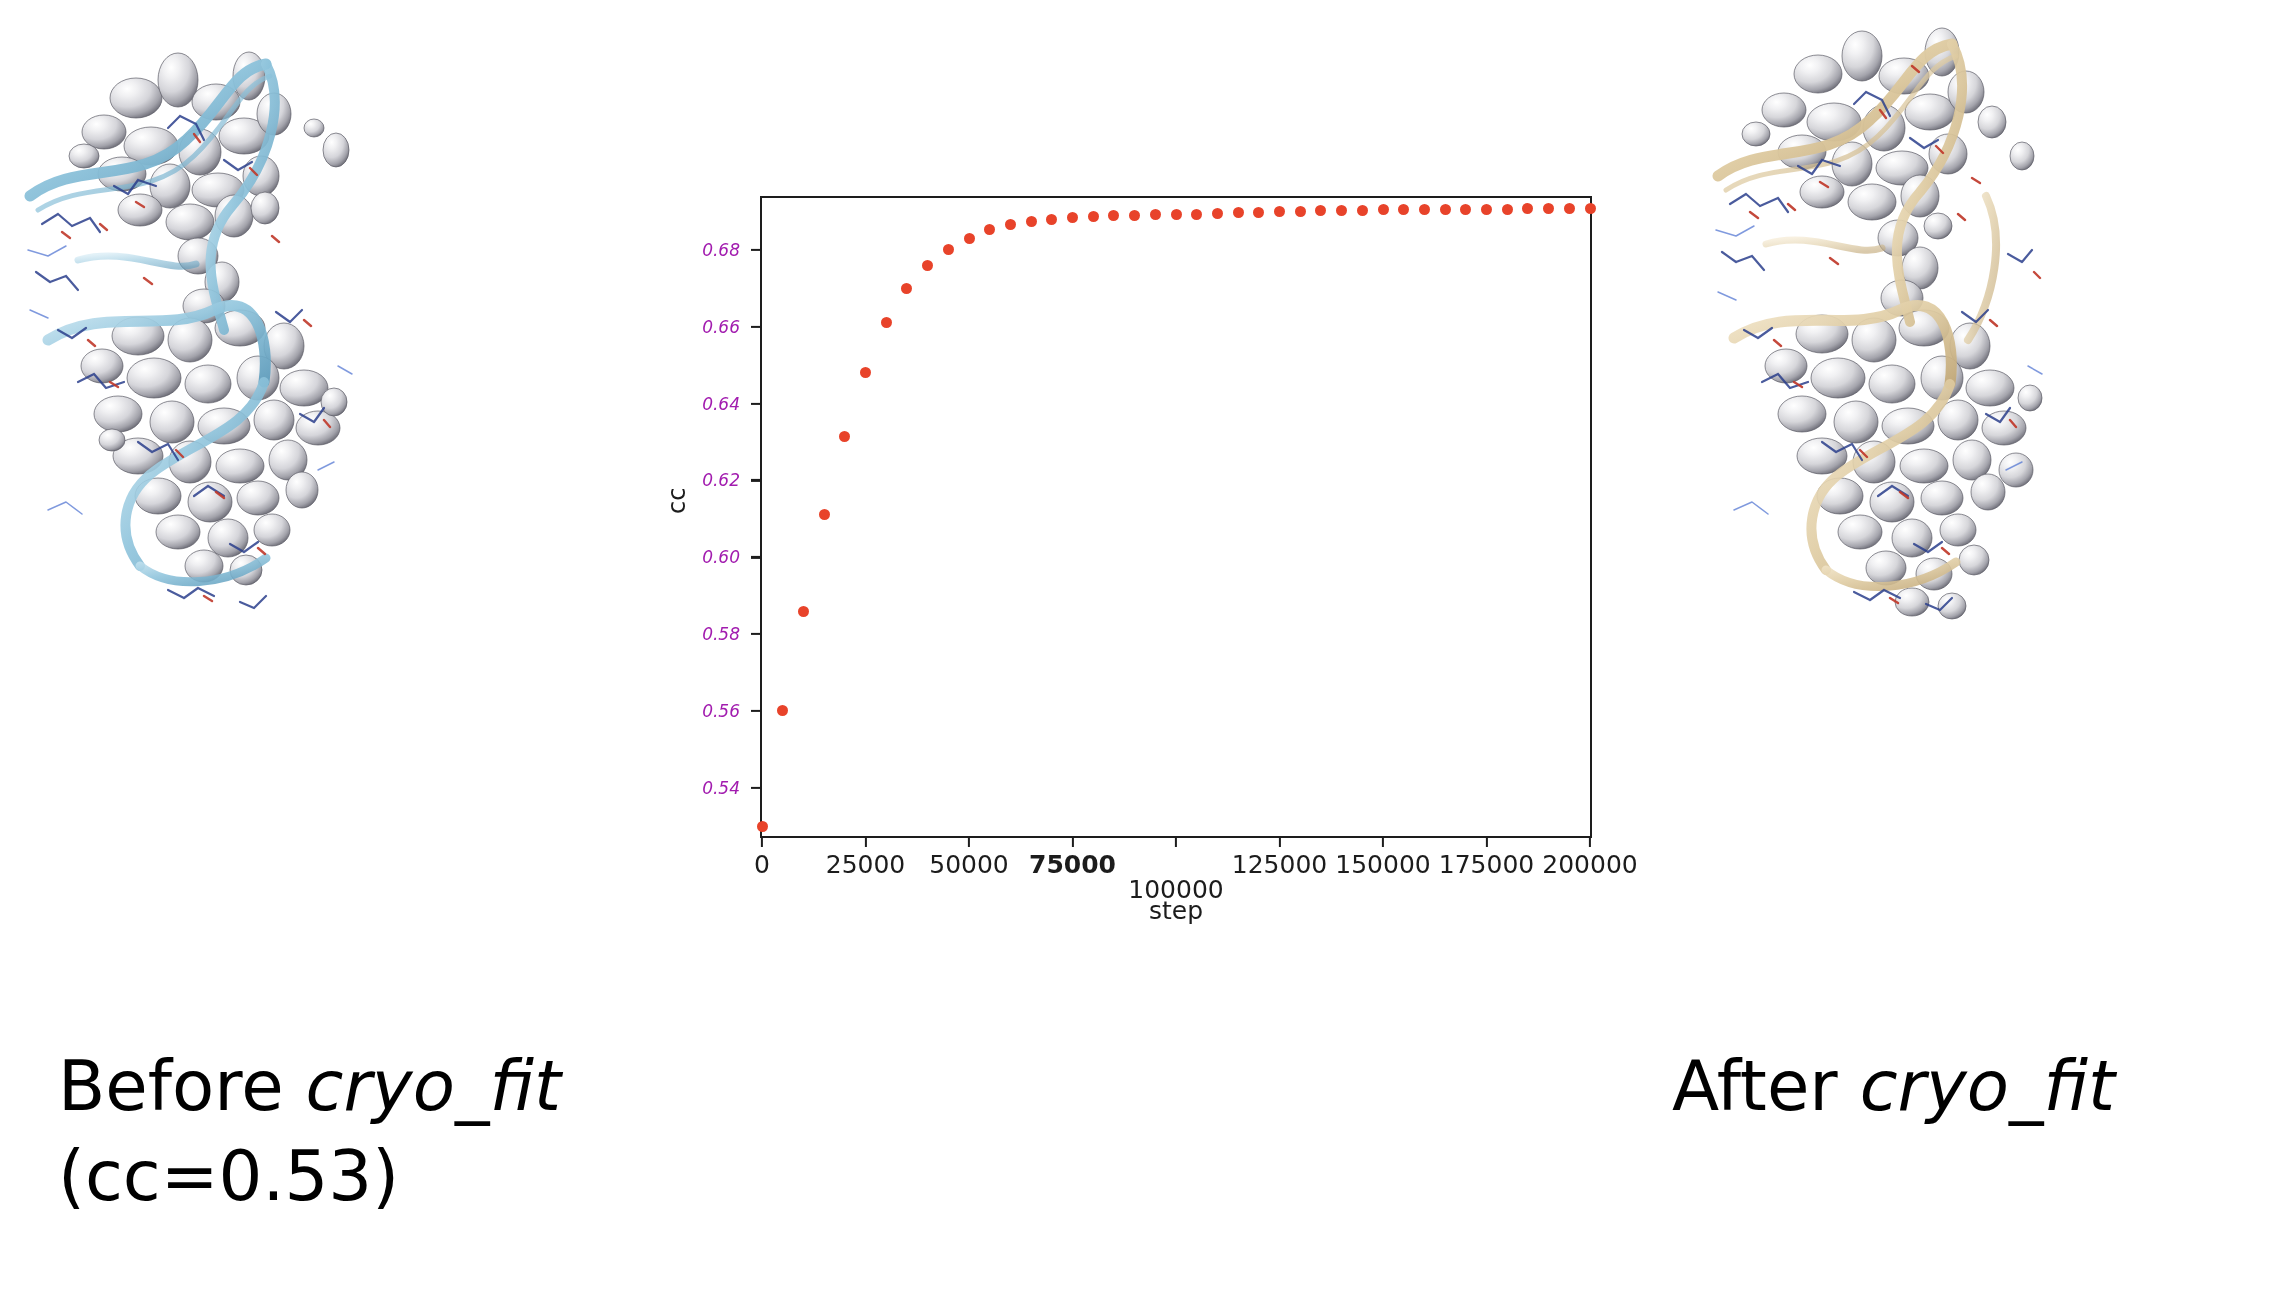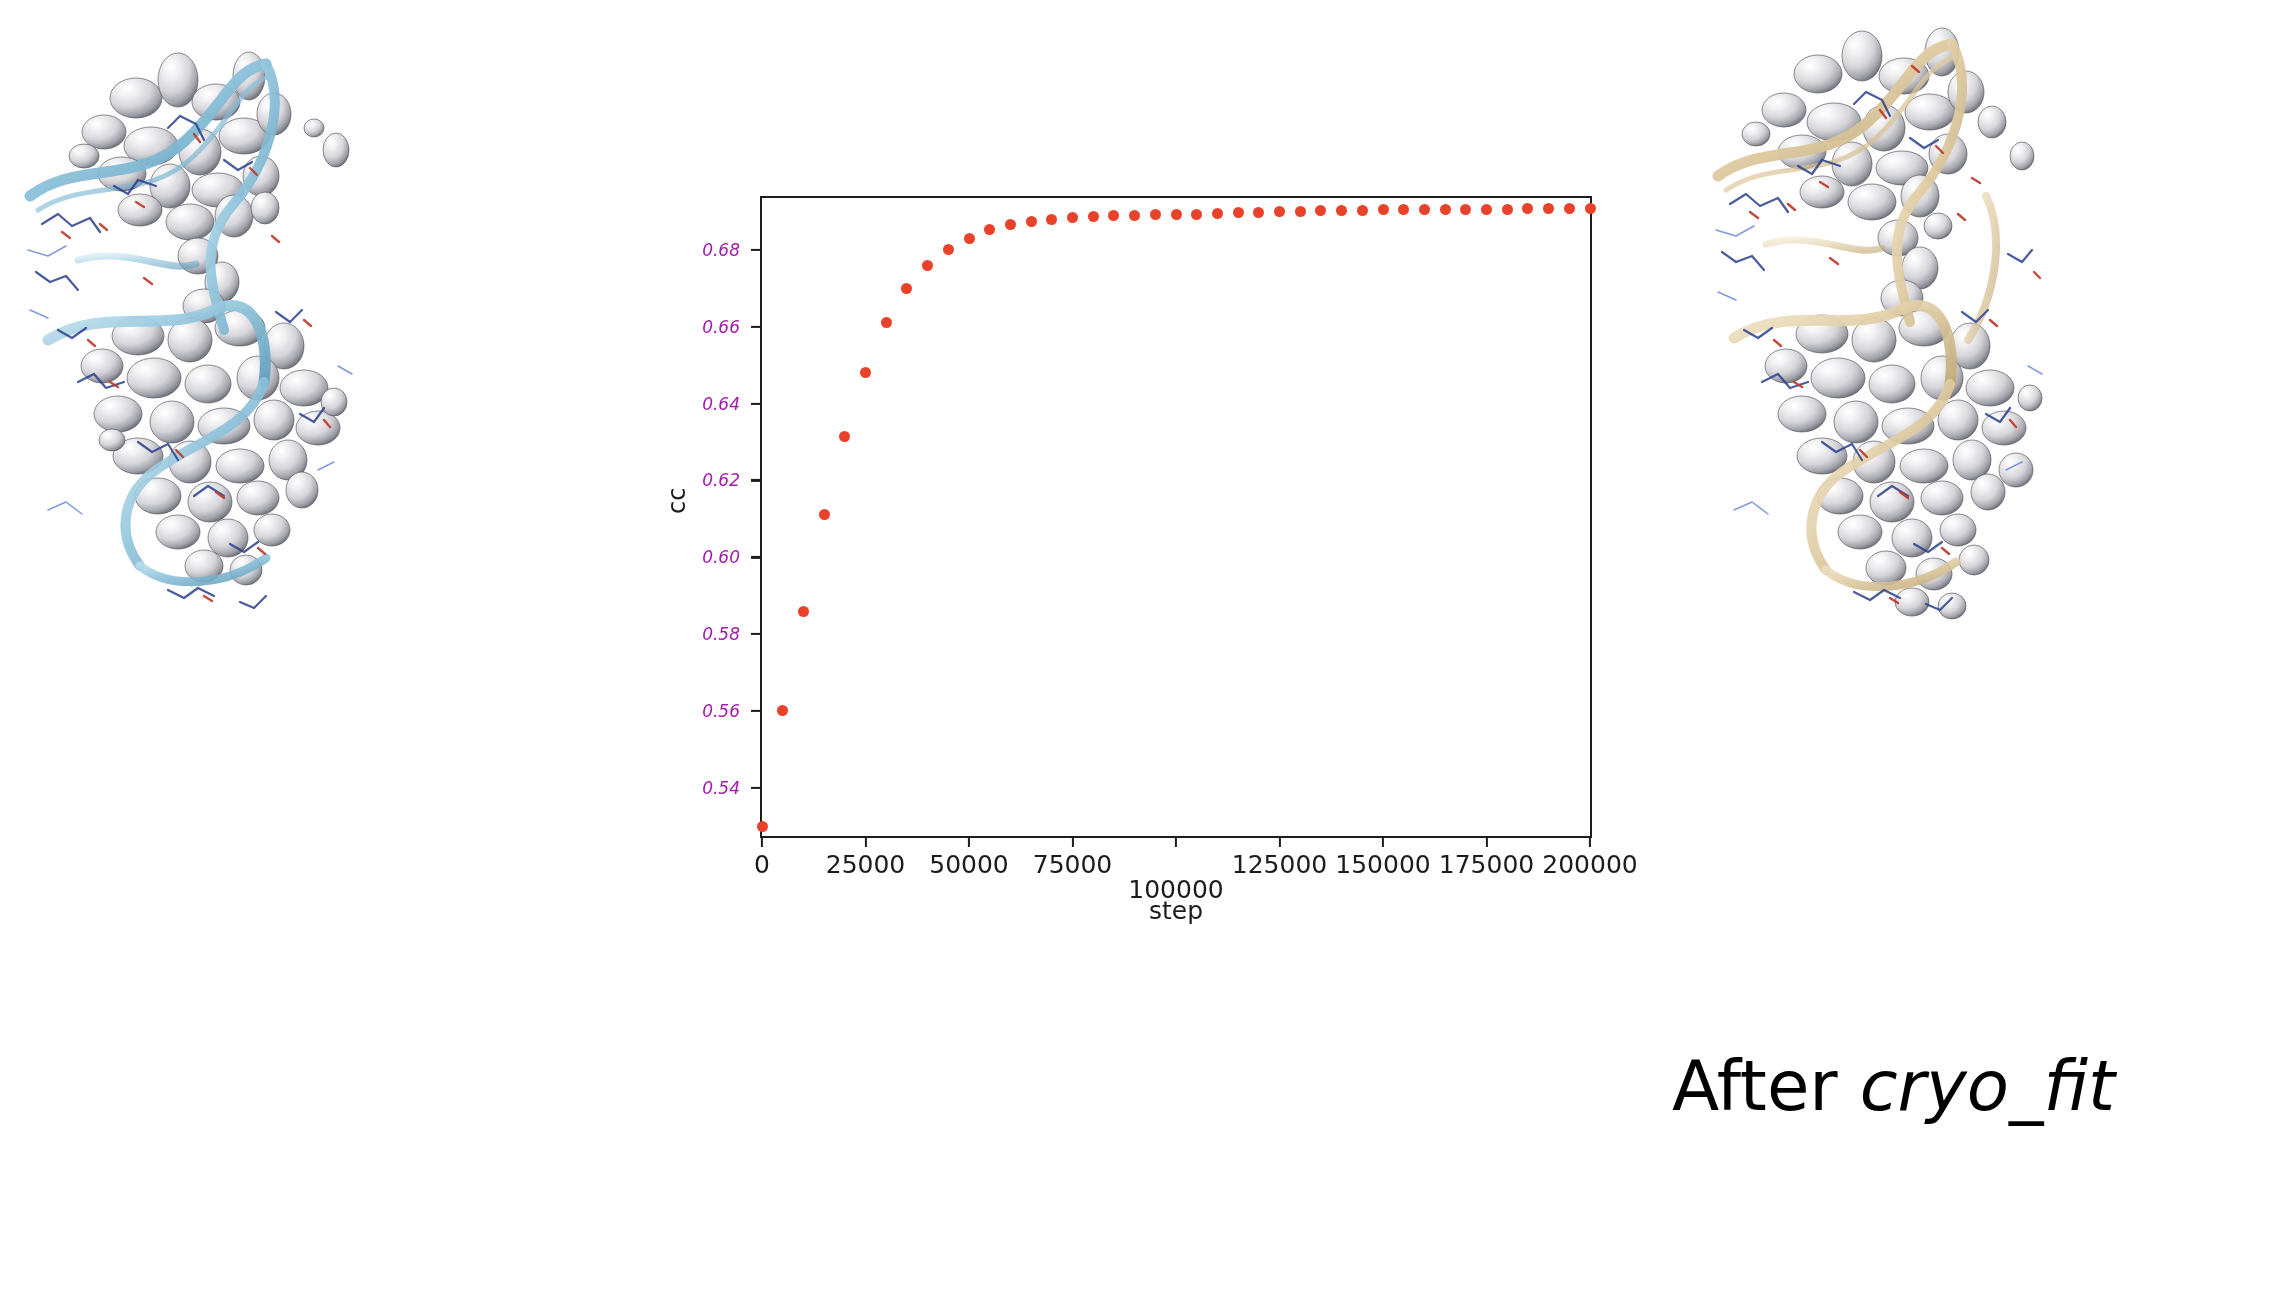--- a/index.html
+++ b/index.html
@@ -417,21 +417,21 @@
           <div class="ytick-label" style="top: 51.8855px; right: 850px;">0.68</div>
         </div>
       <div id="x-ticks">
           <div class="xtick-mark" style="left: 0px; top: 638px;"></div>
           <div class="xtick-label" style="left: 0px; top: 652px;">0</div>
           <div class="xtick-mark" style="left: 103.5px; top: 638px;"></div>
           <div class="xtick-label" style="left: 103.5px; top: 652px;">25000</div>
           <div class="xtick-mark" style="left: 207px; top: 638px;"></div>
           <div class="xtick-label" style="left: 207px; top: 652px;">50000</div>
           <div class="xtick-mark" style="left: 310.5px; top: 638px;"></div>
-          <div class="xtick-label" style="left: 310.5px; top: 652px;">75000</div>
+          <div class="xtick-label" style="left: 310.5px; top: 652px; font-weight: bold;">75000</div>
           <div class="xtick-mark" style="left: 414px; top: 638px;"></div>
           <div class="xtick-label" style="left: 414px; top: 677px;">100000</div>
           <div class="xtick-mark" style="left: 517.5px; top: 638px;"></div>
           <div class="xtick-label" style="left: 517.5px; top: 652px;">125000</div>
           <div class="xtick-mark" style="left: 621px; top: 638px;"></div>
           <div class="xtick-label" style="left: 621px; top: 652px;">150000</div>
           <div class="xtick-mark" style="left: 724.5px; top: 638px;"></div>
           <div class="xtick-label" style="left: 724.5px; top: 652px;">175000</div>
           <div class="xtick-mark" style="left: 828px; top: 638px;"></div>
           <div class="xtick-label" style="left: 828px; top: 652px;">200000</div>
@@ -476,18 +476,22 @@
           <div class="pt" title="180000, 0.6906" style="left: 745.2px; top: 11.1458px; background: rgb(232, 67, 42); width: 11px; height: 11px; margin-left: -5.5px; margin-top: -5.5px;"></div>
           <div class="pt" title="185000, 0.6907" style="left: 765.9px; top: 10.7614px; background: rgb(232, 67, 42); width: 11px; height: 11px; margin-left: -5.5px; margin-top: -5.5px;"></div>
           <div class="pt" title="190000, 0.6907" style="left: 786.6px; top: 10.7614px; background: rgb(232, 67, 42); width: 11px; height: 11px; margin-left: -5.5px; margin-top: -5.5px;"></div>
           <div class="pt" title="195000, 0.6907" style="left: 807.3px; top: 10.7614px; background: rgb(232, 67, 42); width: 11px; height: 11px; margin-left: -5.5px; margin-top: -5.5px;"></div>
           <div class="pt" title="200000, 0.6908" style="left: 828px; top: 10.3771px; background: rgb(232, 67, 42); width: 11px; height: 11px; margin-left: -5.5px; margin-top: -5.5px;"></div>
         </div>
     </div>
 
   </div>
 
+  <div id="caption-before" class="caption">
+    <span class="cap-line"><span>Before </span><span class="em">cryo_fit</span></span>
+    <span class="cap-line">(cc=0.53)</span>
+  </div>
 
   <div id="caption-after" class="caption">
     <span class="cap-line"><span>After </span><span class="em">cryo_fit</span></span>
   </div>
 
 </div>
 
 </body></html>

